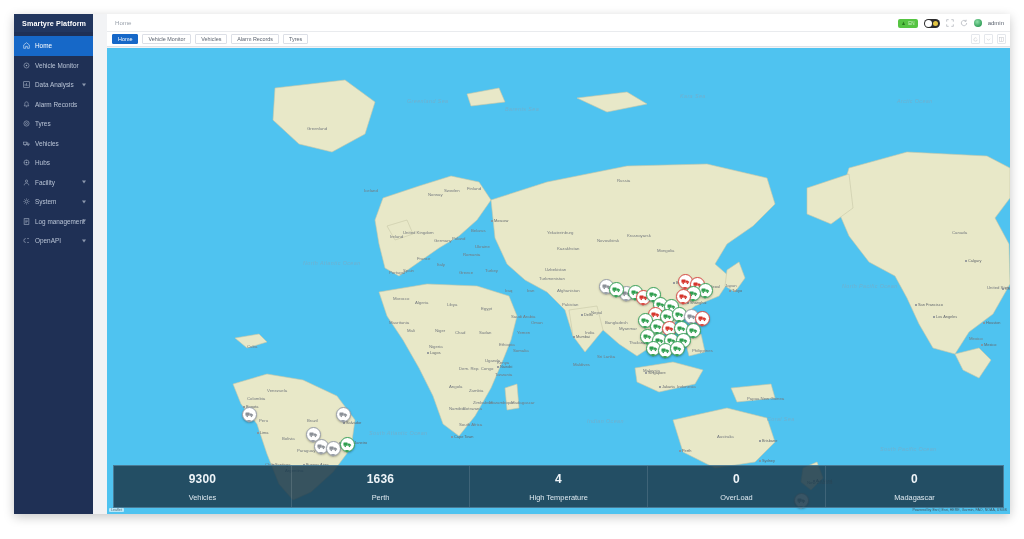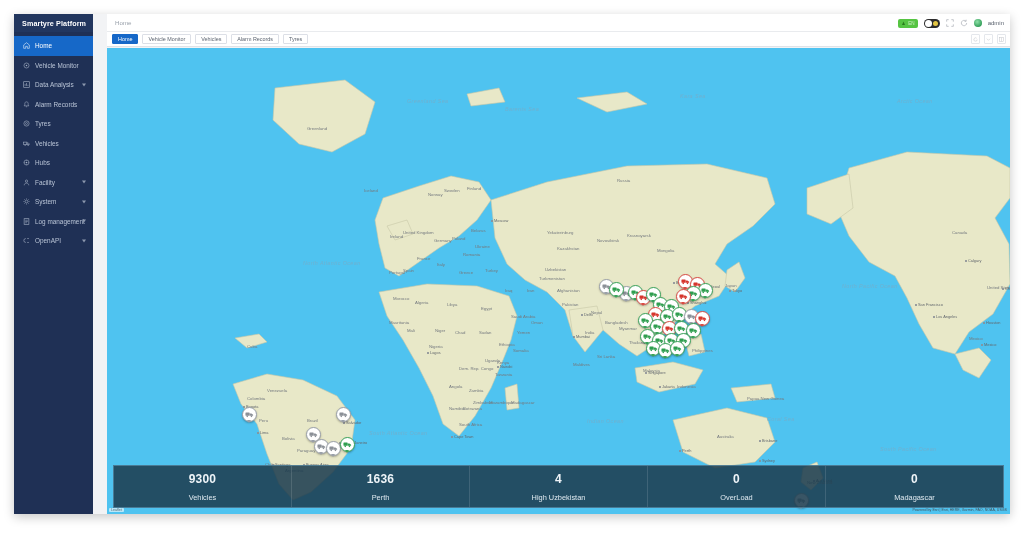--- a/index.html
+++ b/index.html
@@ -863,21 +863,21 @@
             <div class="stat">
               <span class="stat-val">9300</span>
               <span class="stat-lbl">Vehicles</span>
             </div>
             <div class="stat">
               <span class="stat-val">1636</span>
               <span class="stat-lbl">Perth</span>
             </div>
             <div class="stat">
               <span class="stat-val">4</span>
-              <span class="stat-lbl">High Uzbekistan</span>
+              <span class="stat-lbl">High Temperature</span>
             </div>
             <div class="stat">
               <span class="stat-val">0</span>
               <span class="stat-lbl">OverLoad</span>
             </div>
             <div class="stat">
               <span class="stat-val">0</span>
               <span class="stat-lbl">Madagascar</span>
             </div>
           </div>

